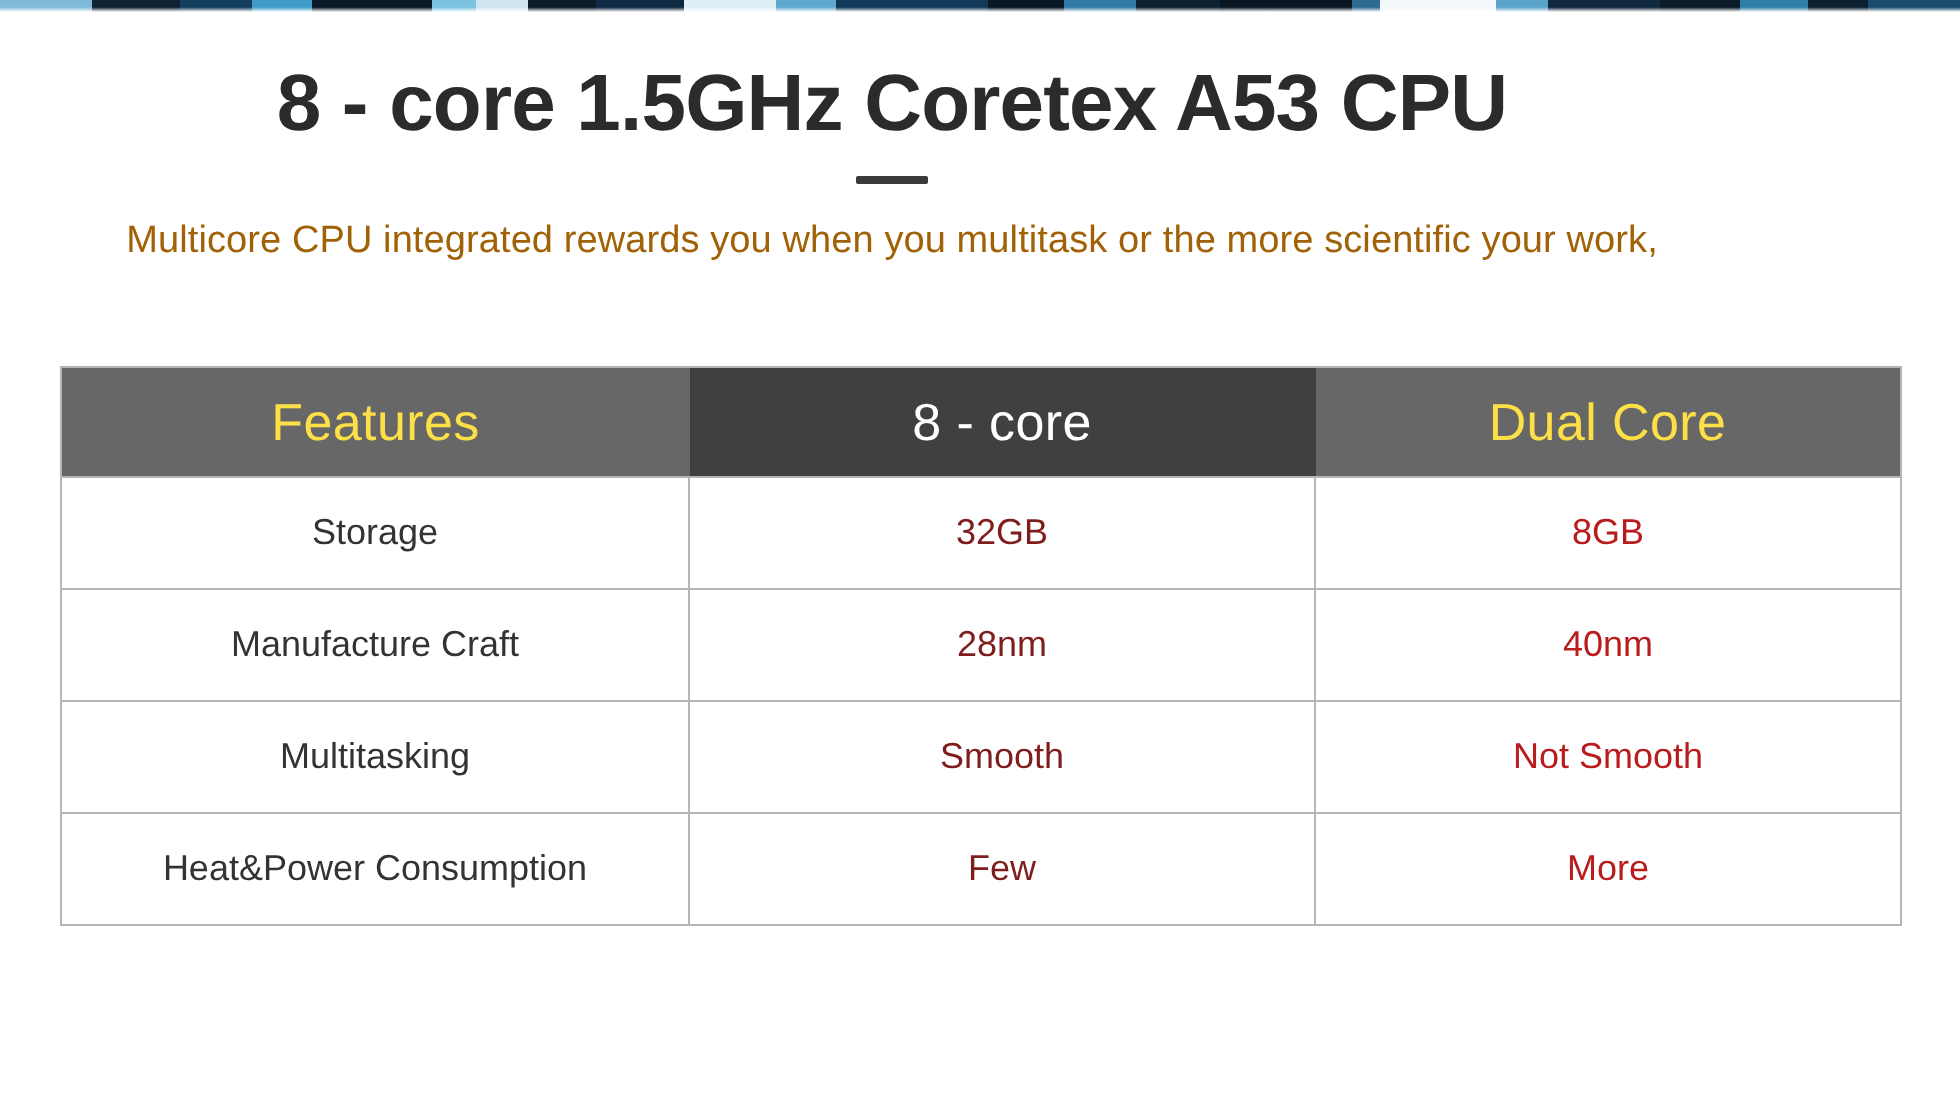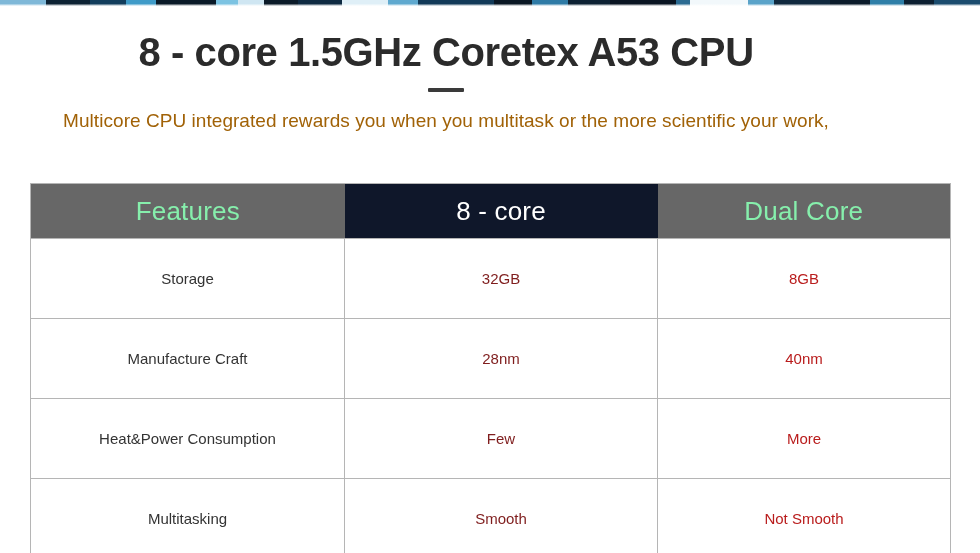--- a/index.html
+++ b/index.html
@@ -85,39 +85,39 @@
     border: 1px solid #b5b5b5;
   }
   table.compare-table col.c-feature { width: 314px; }
   table.compare-table col.c-primary { width: 313px; }
   table.compare-table col.c-secondary { width: 293px; }
 
   table.compare-table thead th {
     height: 54px;
     padding: 0;
     background: #676767;
-    color: #86efac;
+    color: #fde047;
     font-weight: 400;
     font-size: 26px;
     letter-spacing: 0.2px;
     text-align: center;
     vertical-align: middle;
     border: none;
   }
   table.compare-table thead th.primary-col {
-    background: #0f172a;
+    background: #404040;
     color: #ffffff;
   }
 
   table.compare-table tbody td {
     height: 55px;
-    padding: 12px;
+    padding: 0;
     text-align: center;
     vertical-align: middle;
-    font-size: 15px;
+    font-size: 18px;
     font-weight: 400;
     border: 1px solid #b5b5b5;
     background: #ffffff;
   }
   table.compare-table tbody td.cell-feature {
     color: #333333;
   }
   table.compare-table tbody td.cell-primary {
     color: #7f1d1d;
   }
@@ -182,24 +182,24 @@
         <td class="cell-feature">Storage</td>
         <td class="cell-primary">32GB</td>
         <td class="cell-secondary">8GB</td>
       </tr>
       <tr>
         <td class="cell-feature">Manufacture Craft</td>
         <td class="cell-primary">28nm</td>
         <td class="cell-secondary">40nm</td>
       </tr>
       <tr>
+        <td class="cell-feature">Multitasking</td>
+        <td class="cell-primary">Smooth</td>
+        <td class="cell-secondary">Not Smooth</td>
+      </tr>
+      <tr>
         <td class="cell-feature">Heat&amp;Power Consumption</td>
         <td class="cell-primary">Few</td>
         <td class="cell-secondary">More</td>
       </tr>
-      <tr>
-        <td class="cell-feature">Multitasking</td>
-        <td class="cell-primary">Smooth</td>
-        <td class="cell-secondary">Not Smooth</td>
-      </tr>
     </tbody>
   </table>
 </div>
 
 </body></html>

